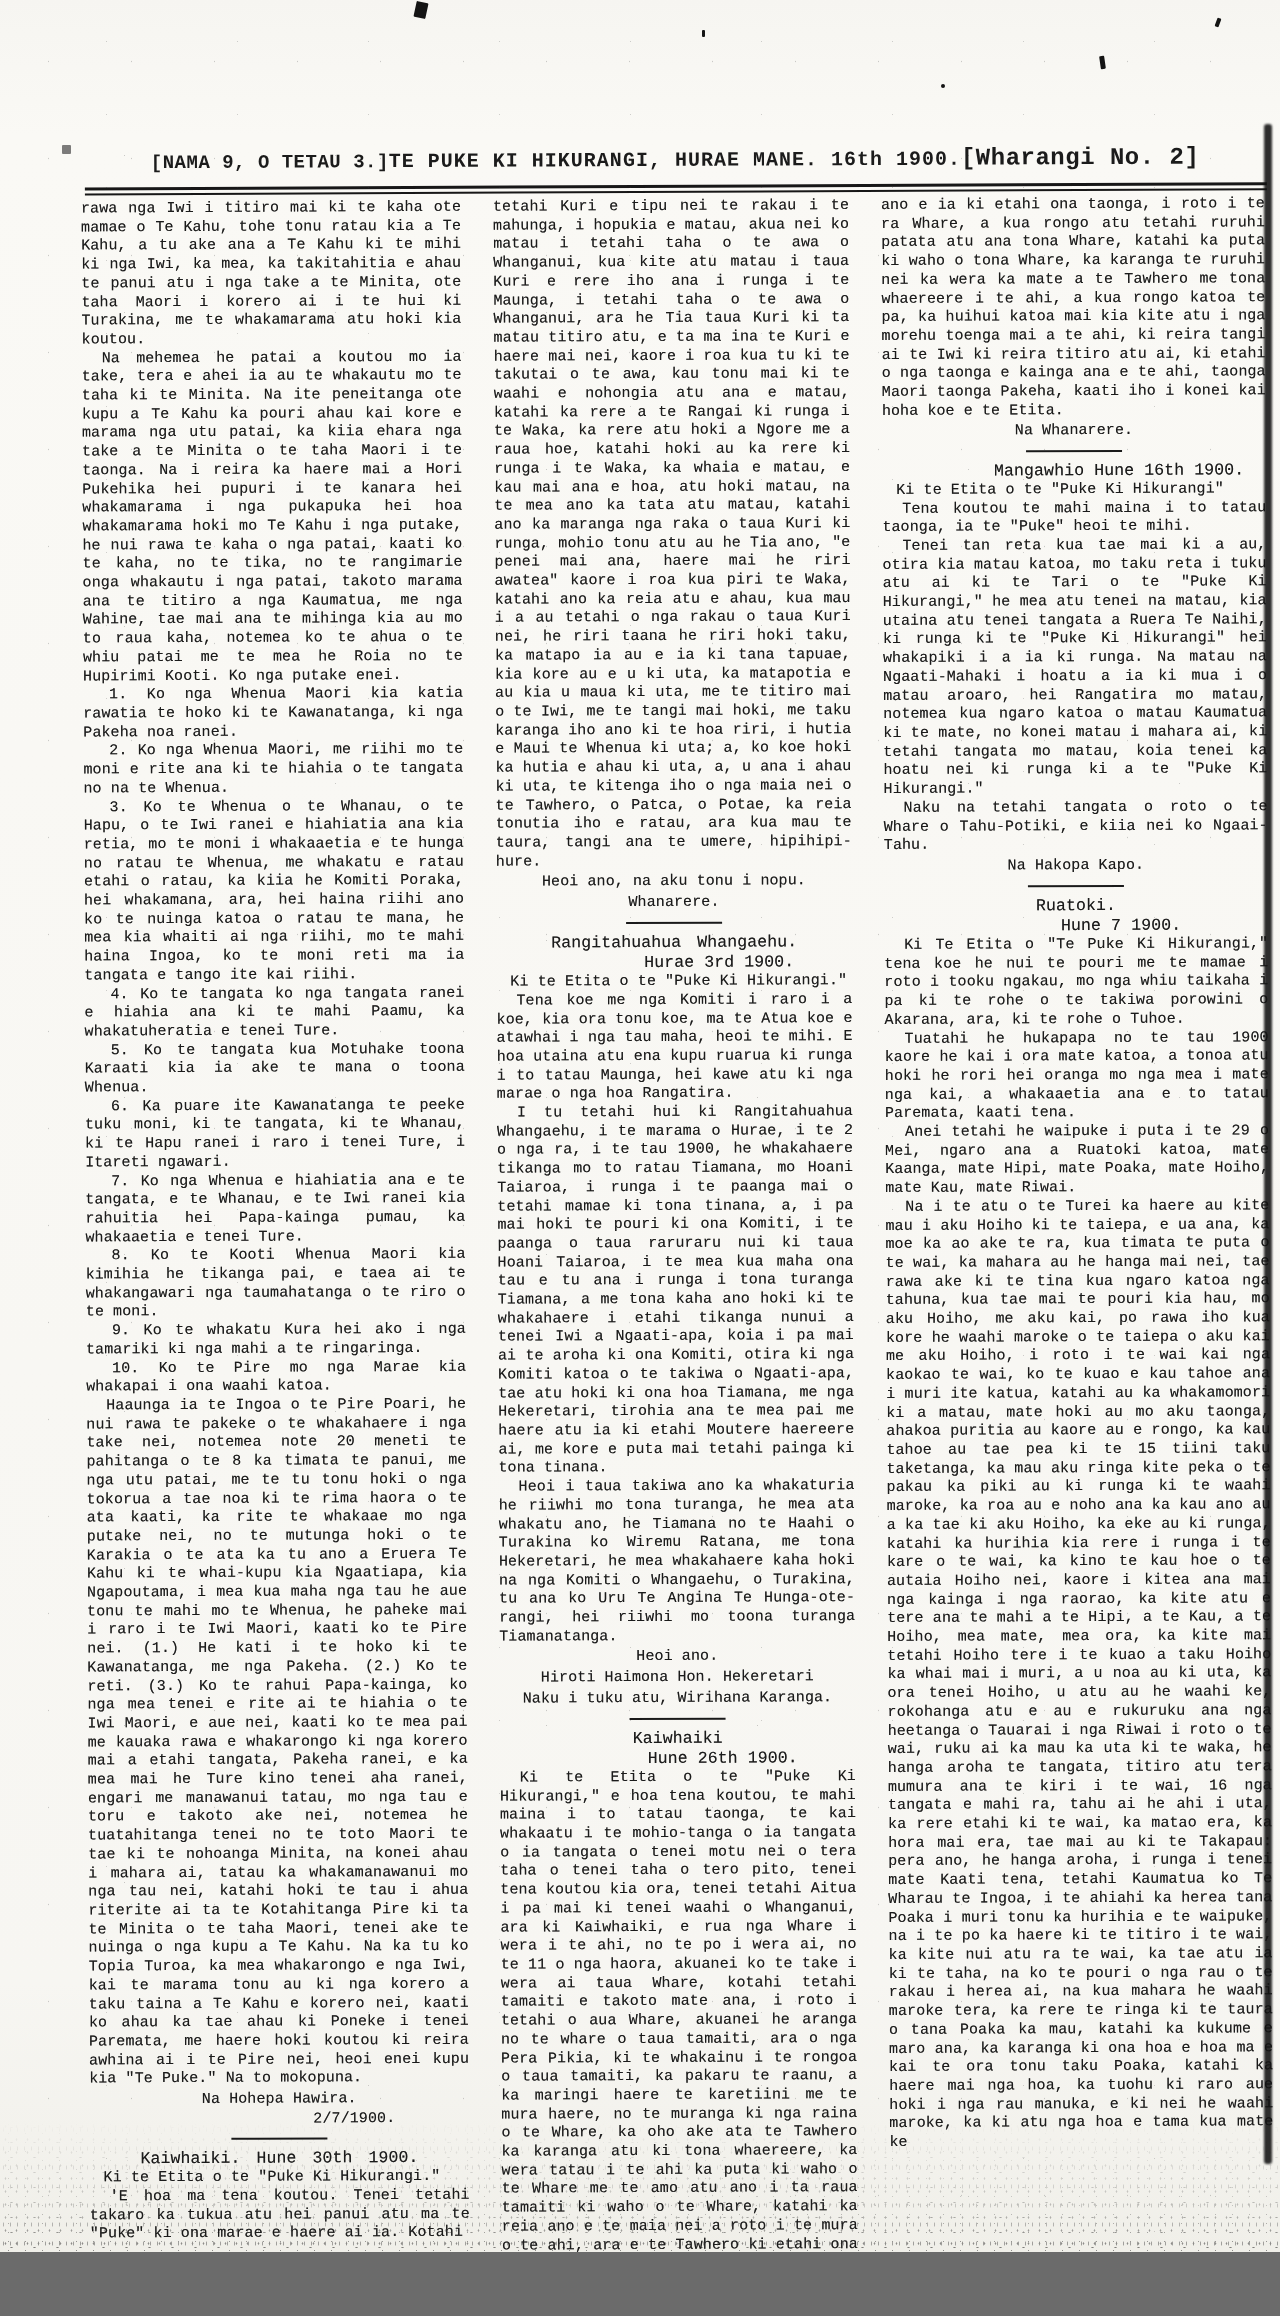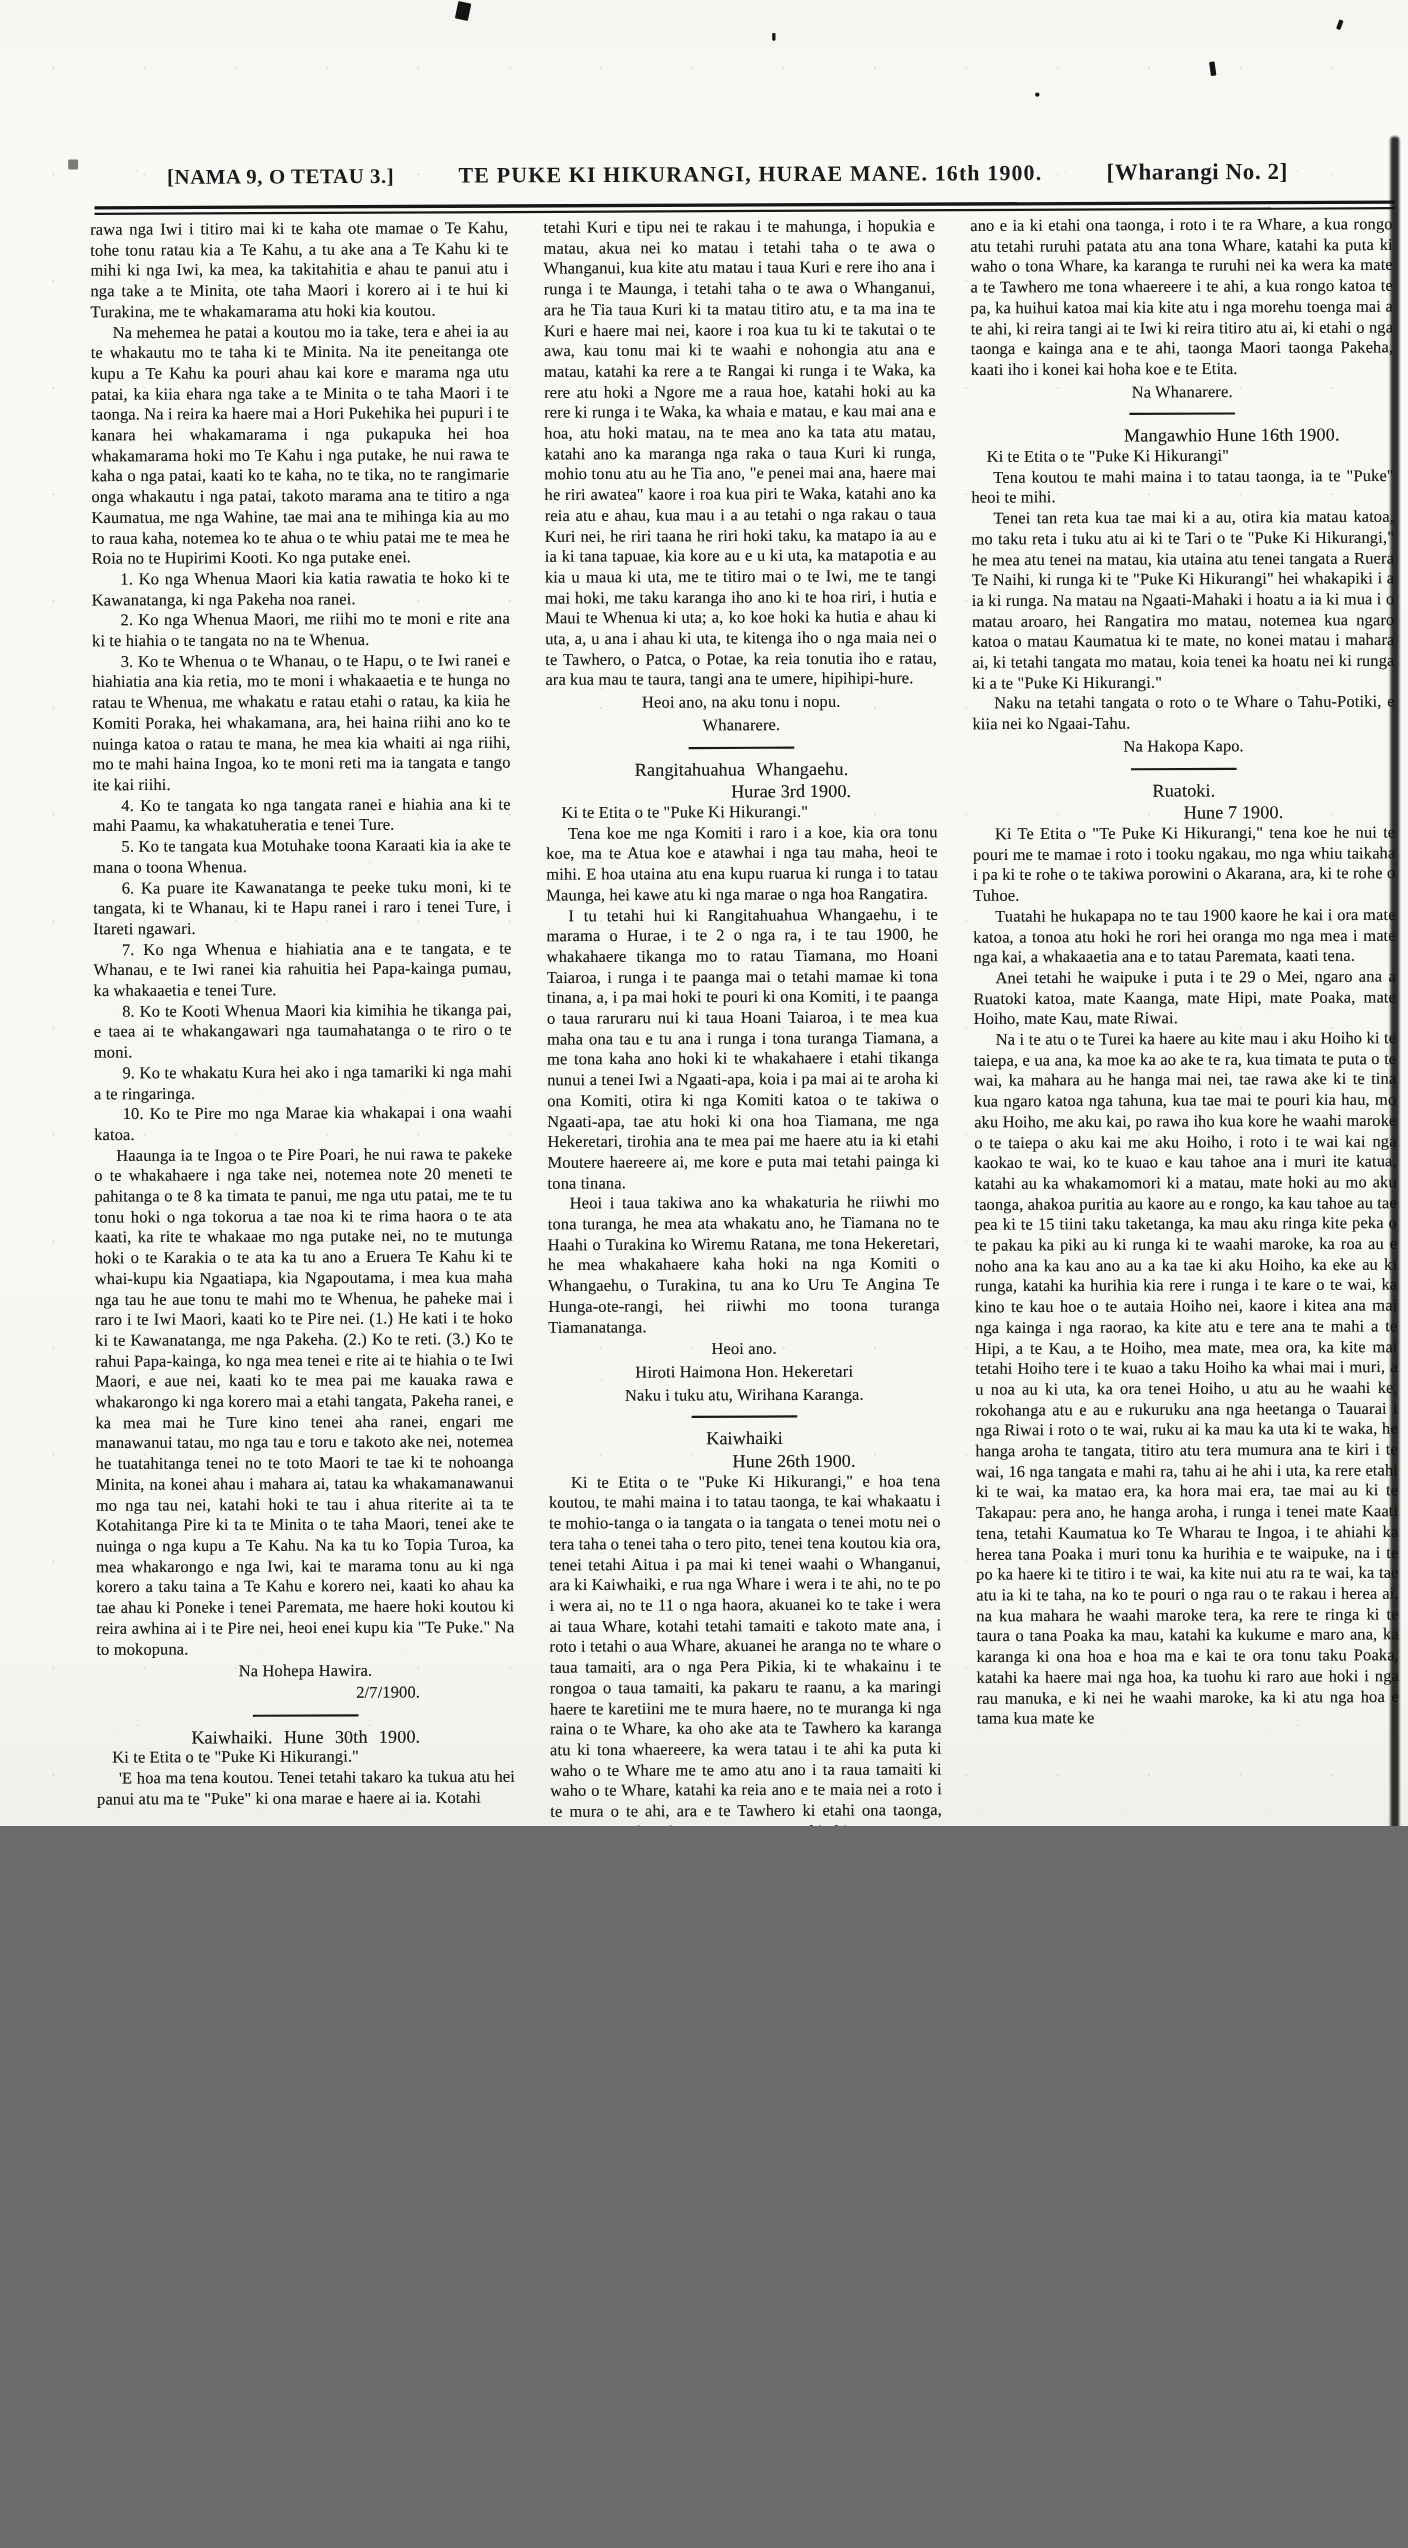--- a/index.html
+++ b/index.html
@@ -1,28 +1,28 @@
 <!DOCTYPE html>
 <html><head>
 <meta charset="utf-8">
 <title>Te Puke Ki Hikurangi</title>
 <style>
   html,body{margin:0;padding:0;background:#6b6b6b;}
   .page{
-    position:relative;width:1280px;height:1660px;overflow:hidden;
+    position:relative;width:1280px;height:2252px;overflow:hidden;
     background:linear-gradient(#f6f5f1,#faf9f5 6%,#f7f6f2 88%,#f0efe9);
-    font-family:Liberation Serif, serif;
+    font-family:Liberation Mono, monospace;
     color:#1b1b1b;
   }
   .sheet{position:absolute;inset:0;transform:rotate(-0.25deg);transform-origin:50% 40%;}
   
   .masthead{position:absolute;top:146px;left:84px;width:1184px;display:flex;align-items:baseline;}
   .mast-left{font-size:19px;font-weight:700;letter-spacing:.5px;margin-left:70px;white-space:nowrap;}
   .mast-center{font-size:20px;font-weight:700;letter-spacing:1px;flex:1;text-align:center;white-space:nowrap;}
-  .mast-right{font-size:21px;font-weight:700;letter-spacing:.5px;margin-right:95px;white-space:nowrap;}
+  .mast-right{font-size:24px;font-weight:700;letter-spacing:.5px;margin-right:95px;white-space:nowrap;}
   .rule-wrap{position:absolute;top:185px;left:88px;width:1182px;}
   .rule-a{height:3px;background:#171717;}
   .rule-b{height:2px;background:#171717;margin-top:3px;}
   
   .col{position:absolute;top:198px;font-size:15px;line-height:18.7px;text-align:justify;
        text-shadow:0 0 .4px rgba(25,25,25,.55);letter-spacing:.1px;}
   .col1{left:84px;width:380px;}
   .col2{left:496px;width:356px;}
   .col3{left:884px;width:384px;}
   p{margin:0;}

